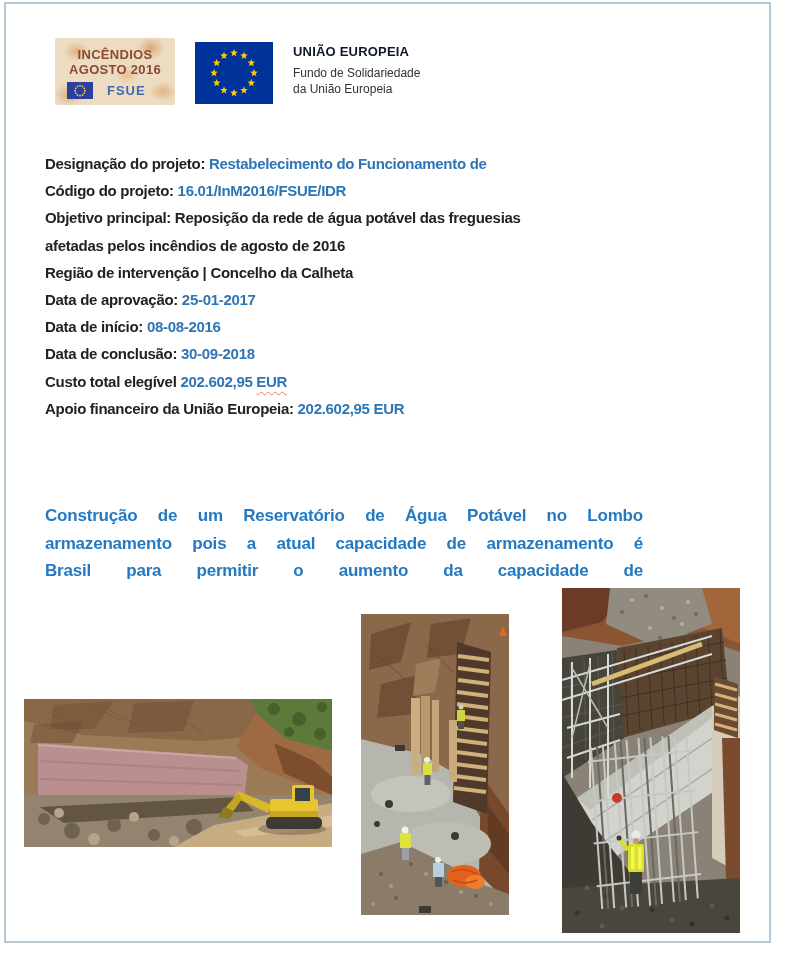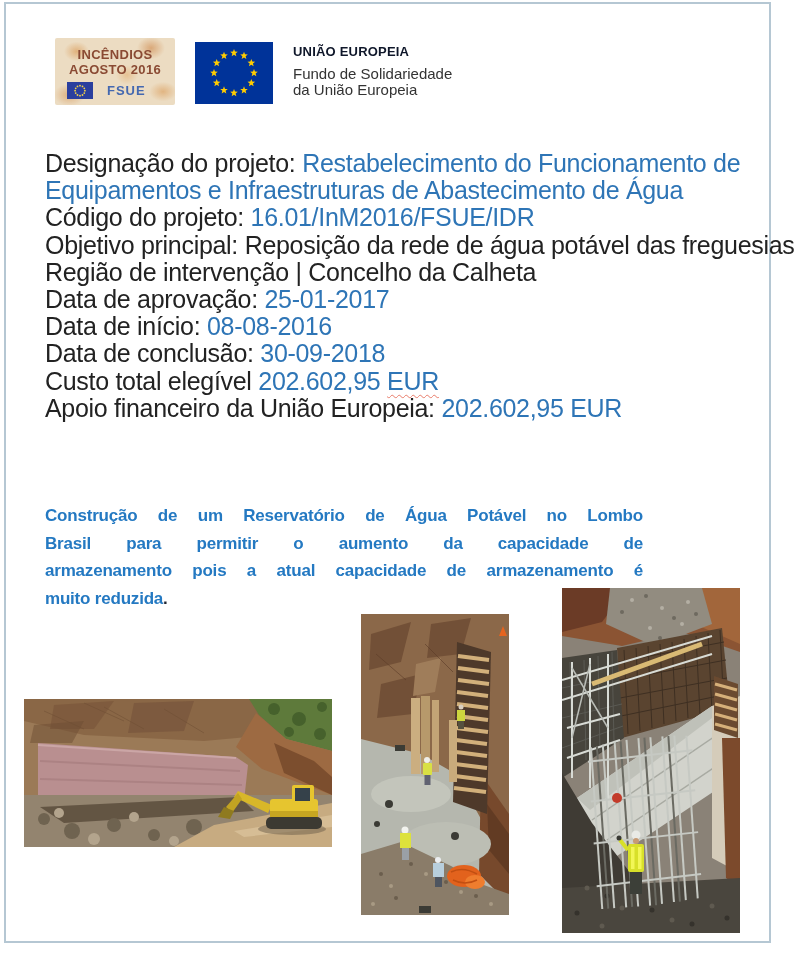--- a/index.html
+++ b/index.html
@@ -23,24 +23,24 @@
       #ecdcc2;
     border-radius:2px;
   }
   .fsue-line { text-align:center; font-weight:bold; color:#8a4a33; font-size:13px; line-height:15px; letter-spacing:.3px; }
   .fsue-line1 { margin-top:9px; }
   .fsue-row { display:flex; align-items:center; margin:5px 0 0 12px; }
   .fsue-acronym { font-weight:bold; color:#4468b0; font-size:13px; letter-spacing:1px; margin-left:14px; }
   .eu-flag { position:absolute; left:195px; top:42px; }
   .eu-text { position:absolute; left:293px; top:44px; }
   .eu-title { font-weight:bold; color:#0f172a; font-size:13px; letter-spacing:.2px; }
-  .eu-sub { color:#333; font-size:15px; line-height:15.5px; margin-top:7px; }
+  .eu-sub { color:#333; font-size:12px; line-height:15.5px; margin-top:7px; }
   
   .details { position:absolute; left:45px; top:150px; width:710px; }
-  .dline { font-size:25px; line-height:27.2px; letter-spacing:-0.3px; white-space:pre; color:#222; }
+  .dline { font-size:15px; line-height:27.2px; letter-spacing:-0.3px; white-space:pre; color:#222;font-weight:bold; }
   .t-blue { color:#2E75B6; }
   .sq { text-decoration:underline; text-decoration-style:wavy; text-decoration-color:#e87c6a; text-decoration-thickness:1px; text-underline-offset:4px; }
   
   .descr { position:absolute; left:45px; top:502px; width:598px; }
   .pline { font-size:17px; line-height:27.6px; font-weight:bold; color:#2479C2; letter-spacing:-0.2px; }
   .pjust { text-align:justify; text-align-last:justify; }
   .period { color:#1f2430; }
   
   .photo { position:absolute; display:block; }
   .p1 { left:24px;  top:699px; }
@@ -99,36 +99,35 @@
   <div class="eu-text">
     <div class="eu-title">UNIÃO EUROPEIA</div>
     <div class="eu-sub">
       <div>Fundo de Solidariedade</div>
       <div>da União Europeia</div>
     </div>
   </div>
 
   <div class="details">
     <div class="dline"><span>Designação do projeto: </span><span class="t-blue">Restabelecimento do Funcionamento de</span></div>
-    <div class="dline"><span class="t-blue">Equipamentos e Infraestruturas de Abastecimento de Água</span></div>
     <div class="dline"><span>Código do projeto: </span><span class="t-blue">16.01/InM2016/FSUE/IDR</span></div>
     <div class="dline"><span>Objetivo principal: Reposição da rede de água potável das freguesias</span></div>
+    <div class="dline"><span>afetadas pelos incêndios de agosto de 2016</span></div>
     <div class="dline"><span>Região de intervenção | Concelho da Calheta</span></div>
     <div class="dline"><span>Data de aprovação: </span><span class="t-blue">25-01-2017</span></div>
     <div class="dline"><span>Data de início: </span><span class="t-blue">08-08-2016</span></div>
     <div class="dline"><span>Data de conclusão: </span><span class="t-blue">30-09-2018</span></div>
     <div class="dline"><span>Custo total elegível </span><span class="t-blue">202.602,95 </span><span class="t-blue sq">EUR</span></div>
     <div class="dline"><span>Apoio financeiro da União Europeia: </span><span class="t-blue">202.602,95 EUR</span></div>
   </div>
 
   <div class="descr">
     <div class="pline pjust">Construção de um Reservatório de Água Potável no Lombo</div>
+    <div class="pline pjust">armazenamento pois a atual capacidade de armazenamento é</div>
     <div class="pline pjust">Brasil para permitir o aumento da capacidade de</div>
-    <div class="pline pjust">armazenamento pois a atual capacidade de armazenamento é</div>
-    <div class="pline"><span>muito reduzida</span><span class="period">.</span></div>
   </div>
 
   <svg class="photo p1" width="308" height="148" viewBox="0 0 308 148">
     <rect width="308" height="148" fill="#9b7a57"></rect>
     <polygon points="0,0 308,0 308,30 180,42 60,36 0,22" fill="#8a6746"></polygon>
     <polygon points="30,6 90,2 70,30 26,30" fill="#7a573b" opacity=".7"></polygon>
     <polygon points="110,4 170,2 160,32 104,34" fill="#74513a" opacity=".6"></polygon>
     <polygon points="10,26 60,22 48,44 6,44" fill="#6e4e34" opacity=".5"></polygon>
     <g stroke="#6e4e34" stroke-width="1" opacity=".5">
       <line x1="20" y1="12" x2="60" y2="30"></line>

